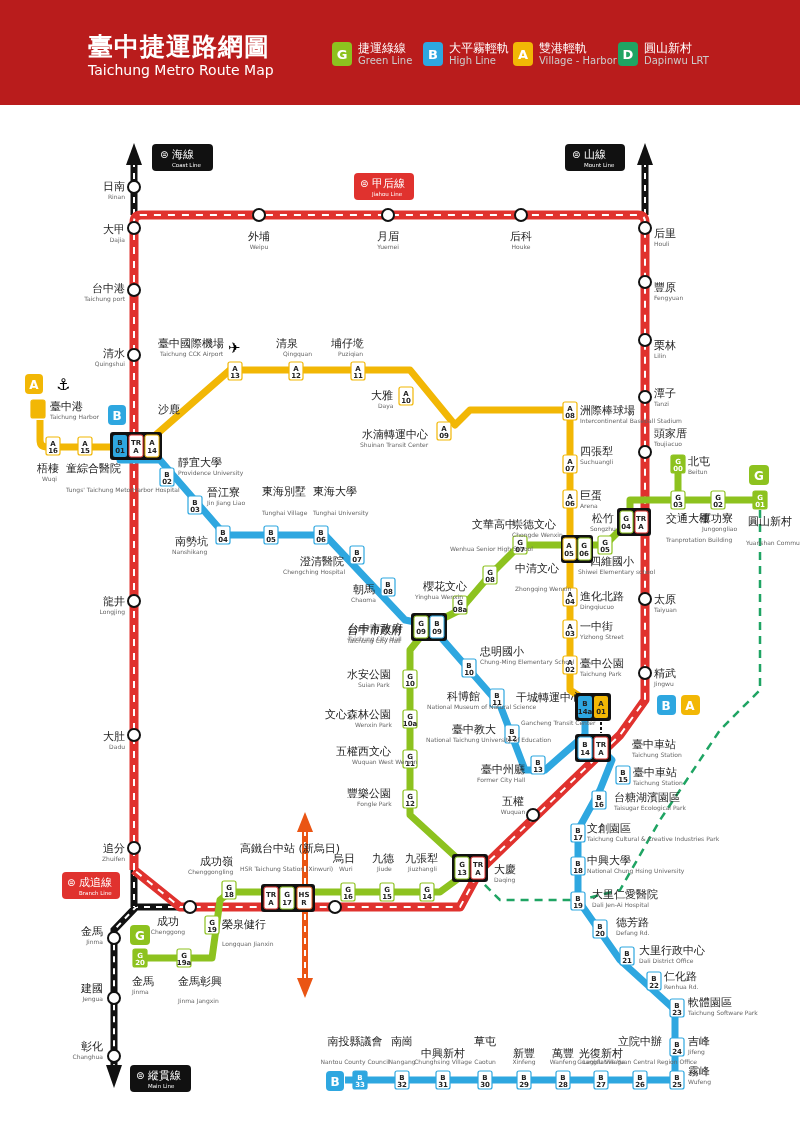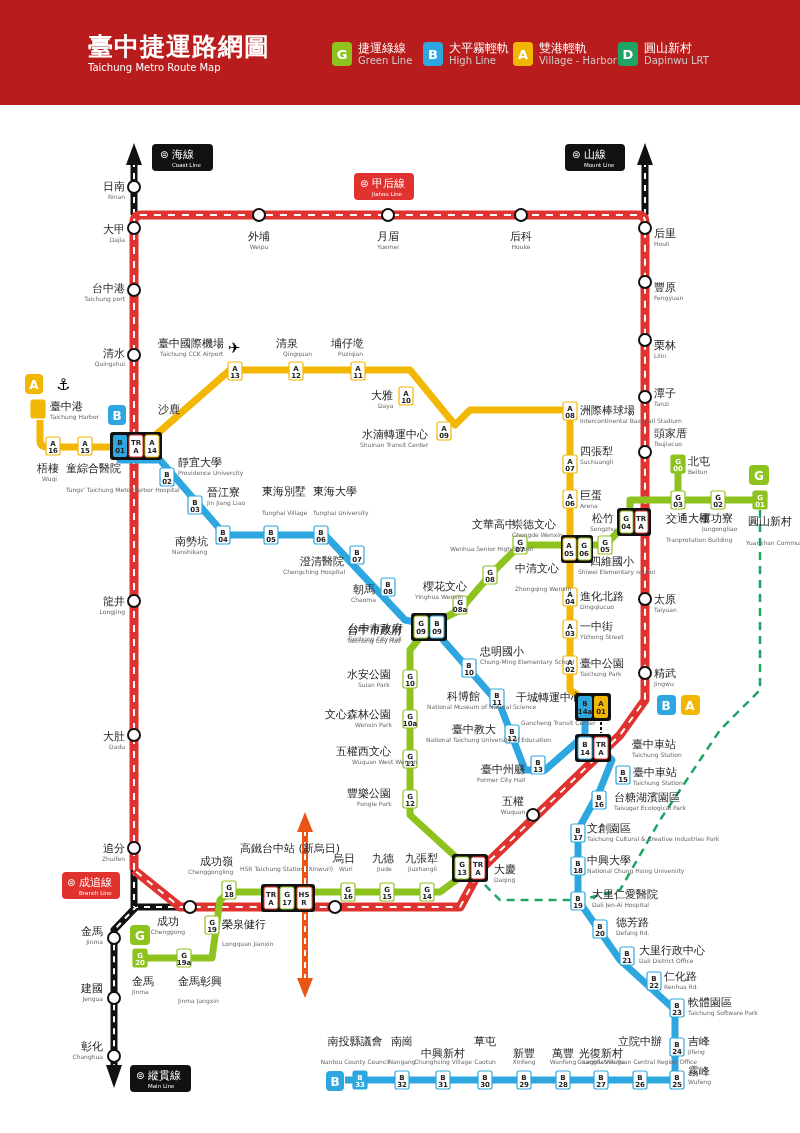--- a/index.html
+++ b/index.html
@@ -1,19 +1,19 @@
 <!DOCTYPE html>
 <html><head>
 <meta charset="utf-8">
 <style>
   html,body{margin:0;padding:0;background:#fff;}
   body{width:800px;height:1133px;position:relative;overflow:hidden;font-family:"DejaVu Sans","Liberation Sans",sans-serif;}
   .header{position:absolute;left:0;top:0;width:800px;height:105px;background:#b91c1c;color:#fff;}
   .title-zh{position:absolute;left:88px;top:30px;font-size:25px;font-weight:bold;letter-spacing:1px;}
-  .title-en{position:absolute;left:88px;top:62px;font-size:10px;}
+  .title-en{position:absolute;left:88px;top:62px;font-size:14px;}
   .legend-item{position:absolute;top:42px;display:flex;align-items:center;gap:6px;}
   .legend-badge{width:20px;height:24px;border-radius:4px;color:#fff;font-weight:bold;font-size:13px;display:flex;align-items:center;justify-content:center;}
   .legend-text .zh{font-size:12px;line-height:13px;}
   .legend-text .en{font-size:10px;color:#ccc;}
   svg{position:absolute;left:0;top:105px;}
   svg text{font-family:"DejaVu Sans","Liberation Sans",sans-serif;}
   .zh{font-size:11px;fill:#222;}
   .en{font-size:6px;fill:#666;}
   .code{font-size:7px;font-weight:bold;fill:#222;}
 </style>

